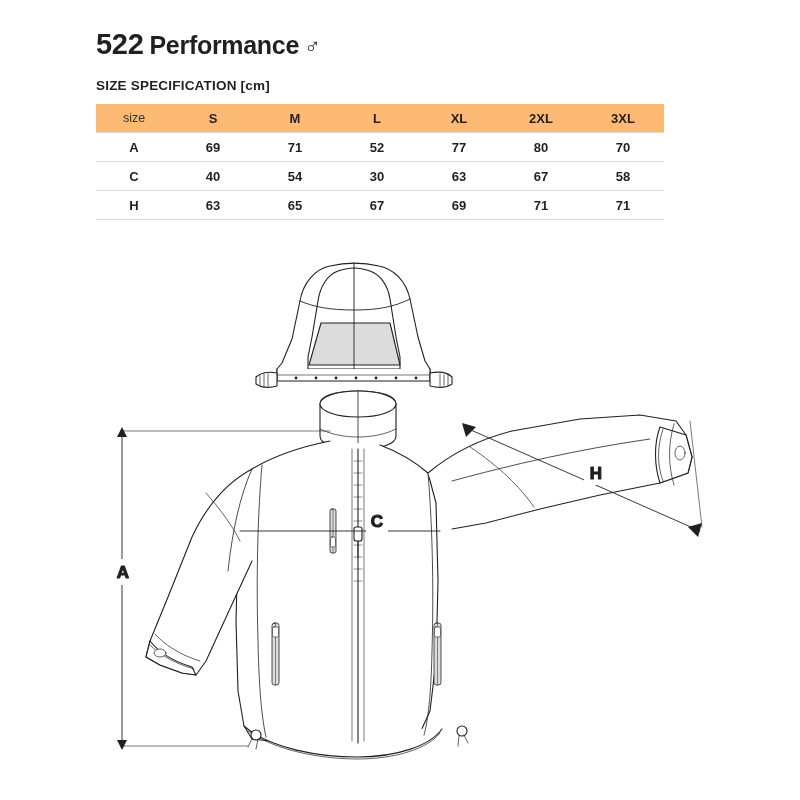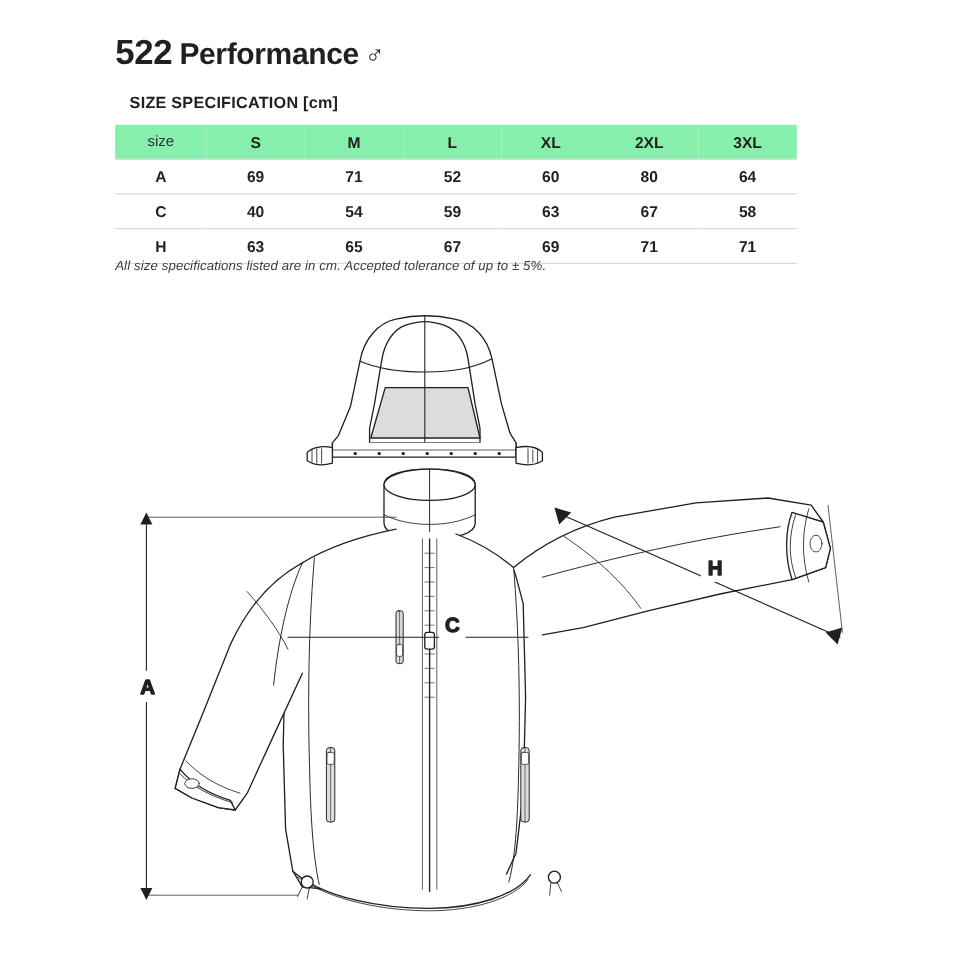--- a/index.html
+++ b/index.html
@@ -45,21 +45,20 @@
     margin-left: 5px;
     font-weight: normal;
   }
   .subtitle {
     position: absolute;
     left: 96px;
     top: 62px;
     font-size: 13.5px;
     font-weight: bold;
     letter-spacing: 0.2px;
-    margin-left: 12px;
   }
   .subtitle .unit {
     font-weight: bold;
   }
   
   table.sizes {
     position: absolute;
     left: 96px;
     top: 88px;
     width: 568px;
@@ -68,21 +67,21 @@
   }
   table.sizes th, table.sizes td {
     padding: 0;
     height: 28px;
     text-align: center;
     font-weight: bold;
     color: #231f20;
     border-bottom: 1px solid #d9d9d9;
   }
   table.sizes thead th {
-    background: #86efac;
+    background: #fdba74;
     border-bottom: 1px solid #d9d9d9;
     font-size: 13px;
   }
   table.sizes thead th.size-label {
     font-weight: normal;
     color: #333;
     text-align: center;
     font-size: 12.5px;
   }
   table.sizes tbody tr:last-child td {
@@ -158,46 +157,45 @@
         <th>2XL</th>
         <th>3XL</th>
       </tr>
     </thead>
     <tbody>
       <tr>
         <td class="rowhead">A</td>
         <td>69</td>
         <td>71</td>
         <td>52</td>
-        <td>60</td>
+        <td>77</td>
         <td>80</td>
-        <td>64</td>
+        <td>70</td>
       </tr>
       <tr>
         <td class="rowhead">C</td>
         <td>40</td>
         <td>54</td>
-        <td>59</td>
+        <td>30</td>
         <td>63</td>
         <td>67</td>
         <td>58</td>
       </tr>
       <tr>
         <td class="rowhead">H</td>
         <td>63</td>
         <td>65</td>
         <td>67</td>
         <td>69</td>
         <td>71</td>
         <td>71</td>
       </tr>
     </tbody>
   </table>
 
-  <div class="note">All size specifications listed are in cm. Accepted tolerance of up to ± 5%.</div>
 
   <div class="drawing">
     <svg width="800" height="575" viewBox="0 0 800 575" xmlns="http://www.w3.org/2000/svg">
       <g fill="none" stroke="#231f20" stroke-width="1.1" stroke-linejoin="round" stroke-linecap="round">
 
         <g>
 
           <path d="M330,25 C315,28 303,42 300,60 L292,98 L282,122 L277,128
                    L277,132 L430,132 L430,128 L425,120 L418,96 L410,58
                    C406,40 394,28 379,25 C362,21 347,21 330,25 Z" fill="#ffffff"></path>

